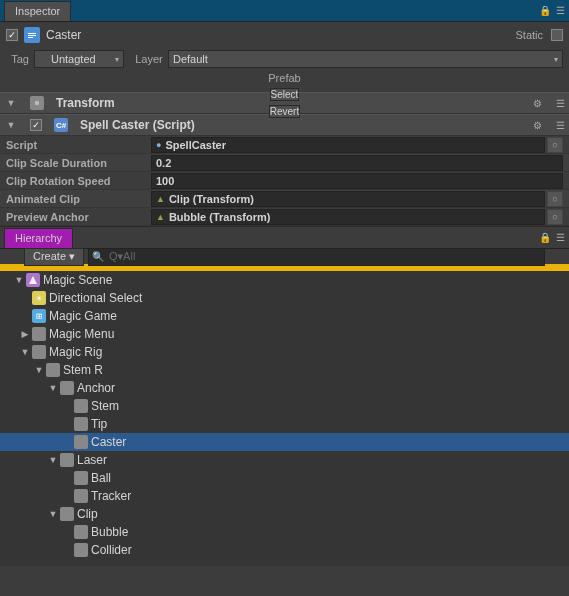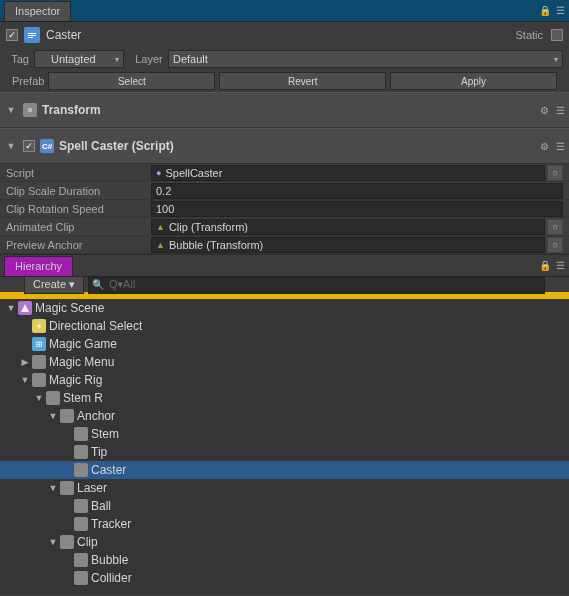--- a/index.html
+++ b/index.html
@@ -139,24 +139,25 @@
 
     .dropdown-arrow {
       font-size: 8px;
       color: #aaa;
       margin-left: auto;
     }
 
     .prefab-row {
       display: flex;
       align-items: center;
-      padding: 2px 12px;
+      padding: 2px 6px;
       background: #3c3c3c;
       height: 22px;
       gap: 4px;
+      flex-direction: column;
     }
 
     .prefab-btn {
       flex: 1;
       background: #4d4d4d;
       border: 1px solid #2a2a2a;
       color: #d4d4d4;
       font-size: 10px;
       height: 18px;
       display: flex;
@@ -165,23 +166,23 @@
       cursor: pointer;
     }
 
     
     .component-header {
       display: flex;
       align-items: center;
       background: #4a4a4a;
       border-top: 1px solid #555;
       border-bottom: 1px solid #333;
-      height: 36px;
+      height: 22px;
       padding: 0 4px;
-      gap: 5px;
+      gap: 12px;
     }
 
     .component-icon {
       width: 14px;
       height: 14px;
       background: #666;
       border-radius: 2px;
       display: flex;
       align-items: center;
       justify-content: center;
@@ -207,20 +208,21 @@
     }
 
     
     .property-row {
       display: flex;
       align-items: center;
       height: 18px;
       padding: 0 6px;
       background: #3c3c3c;
       border-bottom: 1px solid #353535;
+      font-weight: bold;
     }
 
     .property-row:nth-child(even) { background: #3f3f3f; }
 
     .prop-label {
       width: 145px;
       font-size: 11px;
       color: #aaa;
       flex-shrink: 0;
     }
@@ -374,21 +376,21 @@
     .tree-icon.scene { background: #aa77cc; }
     .tree-icon.light { background: #ddcc55; }
     .tree-icon.game { background: #55aadd; }
     .tree-icon.empty { background: #888; }
 
     .tree-label {
       font-size: 12px;
       color: #d4d4d4;
     }
 
-    .indent-1 { padding-left: 4px; }
+    .indent-1 { padding-left: 12px; }
     .indent-2 { padding-left: 18px; }
     .indent-3 { padding-left: 32px; }
     .indent-4 { padding-left: 46px; }
     .indent-5 { padding-left: 60px; }
   </style>
 </head>
 <body>
 
 <div class="inspector-panel">
 
@@ -427,21 +429,20 @@
     <div class="dropdown layer-dropdown">
       <span>Default</span>
       <span class="dropdown-arrow">▾</span>
     </div>
   </div>
 
   <div class="prefab-row">
     <span class="label-sm">Prefab</span>
     <div class="prefab-btn">Select</div>
     <div class="prefab-btn">Revert</div>
-    <div class="prefab-btn">Apply</div>
   </div>
 
   <div class="component-header">
     <span class="tree-arrow expanded"></span>
     <div class="component-icon transform">
       <svg width="10" height="10" viewBox="0 0 10 10">
           <rect x="1" y="1" width="8" height="8" rx="1" fill="#888"></rect>
           <rect x="3" y="3" width="4" height="4" rx="1" fill="#bbb"></rect>
         </svg>
     </div>

